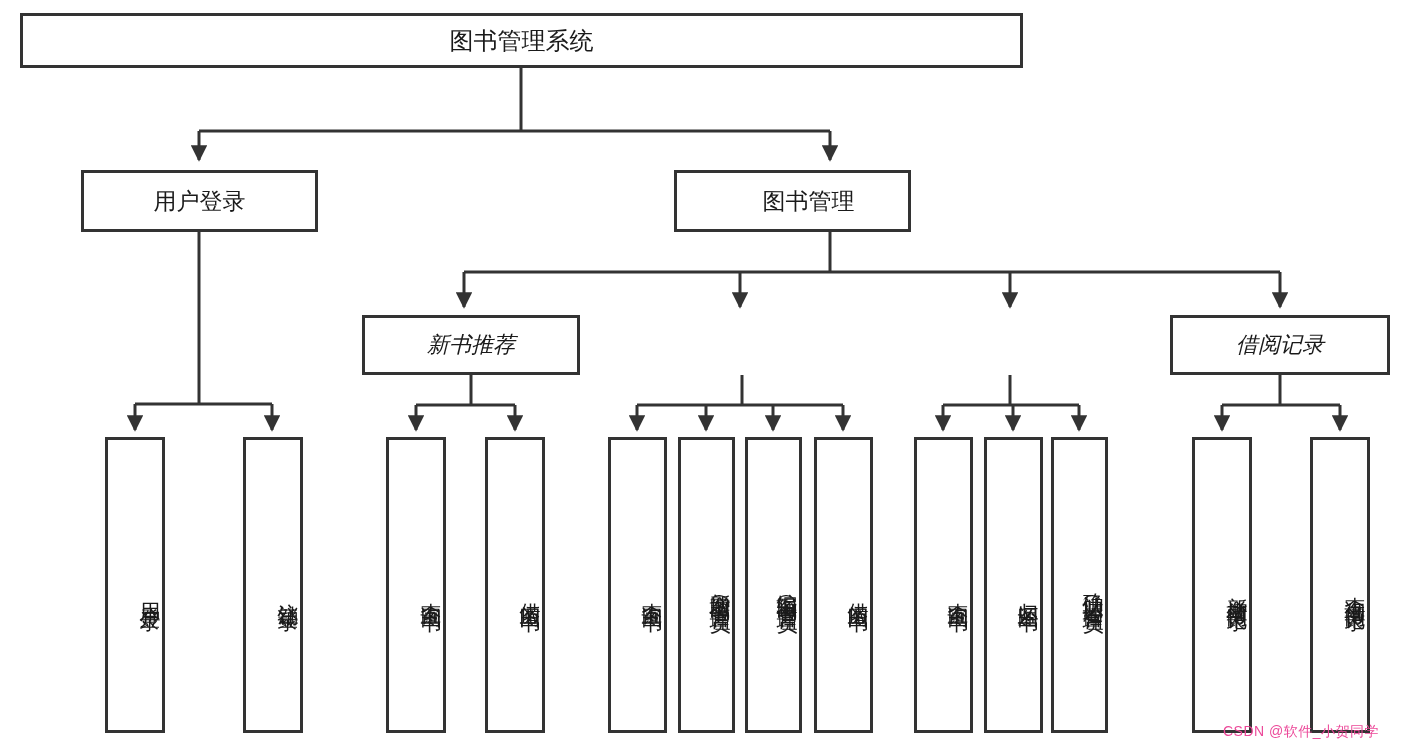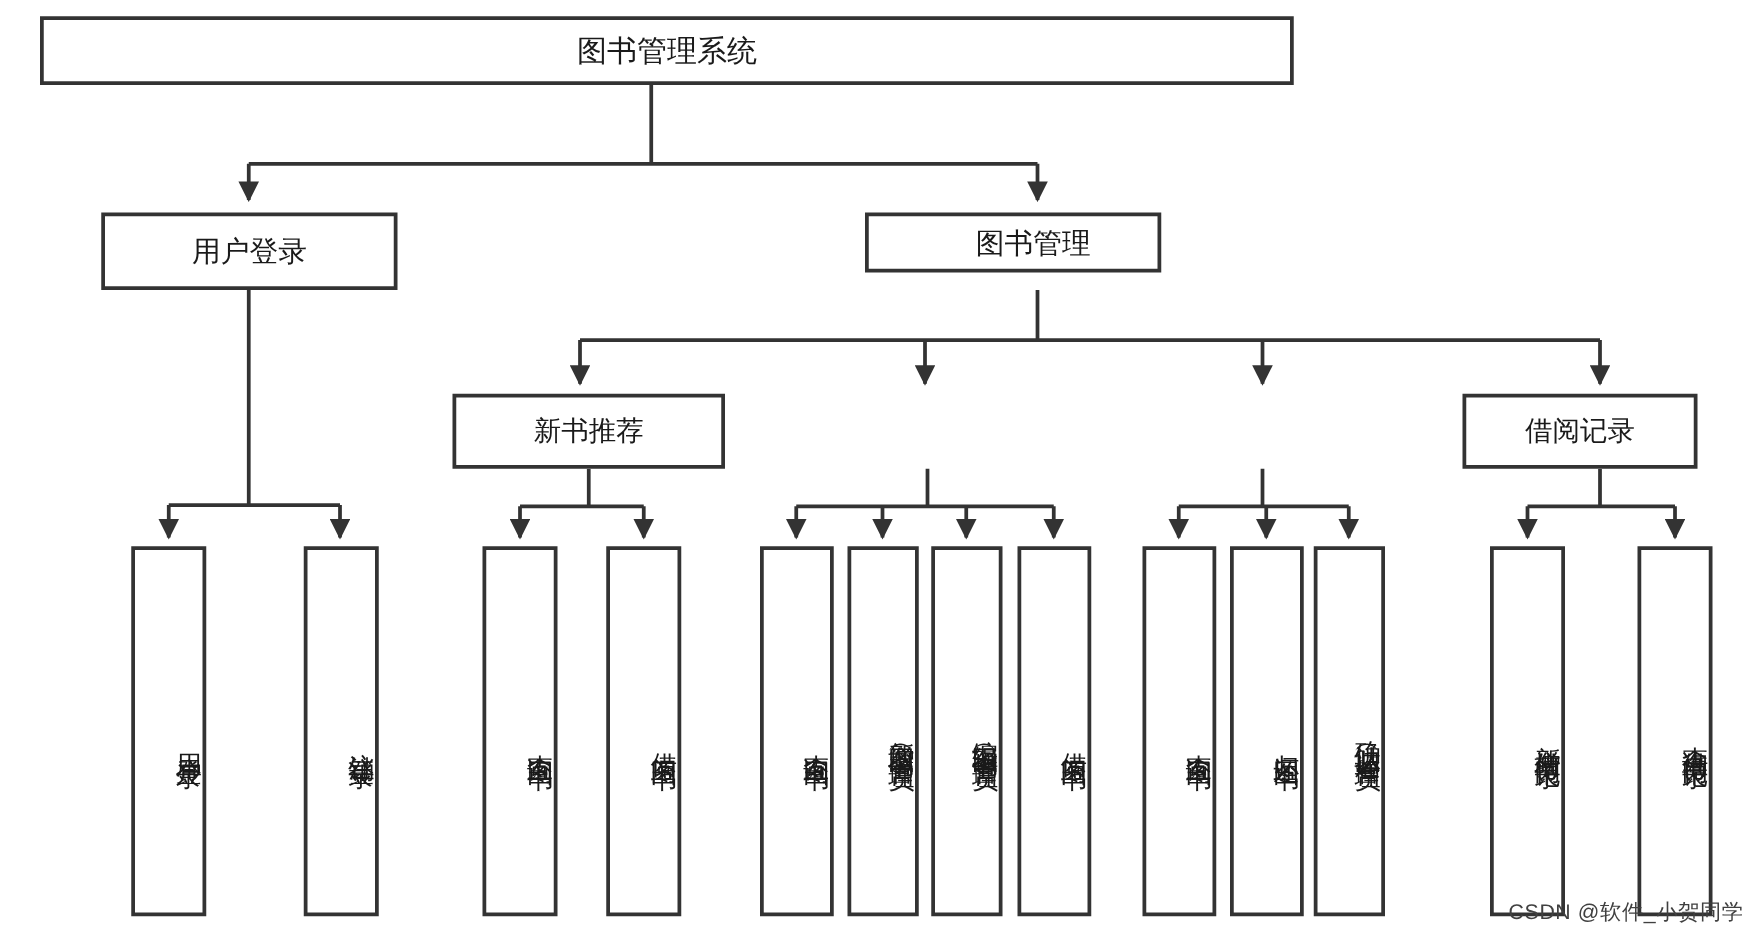--- a/index.html
+++ b/index.html
@@ -28,20 +28,21 @@
     color: #1a1a1a;
   }
   .node.root {
     font-size: 24px;
   }
   .node.level2 {
     font-size: 23px;
   }
   .node.level3 {
     font-size: 22px;
+    font-style: italic;
   }
   .node.leaf {
     writing-mode: vertical-rl;
     text-orientation: upright;
     letter-spacing: 3px;
     font-size: 21px;
     align-items: flex-start;
     justify-content: center;
     padding-top: 14px;
   }
@@ -55,24 +56,24 @@
   svg.edges {
     position: absolute;
     left: 0;
     top: 0;
     width: 1405px;
     height: 747px;
     pointer-events: none;
   }
   .watermark {
     position: absolute;
-    right: 10px;
+    right: 26px;
     bottom: 6px;
-    font-size: 17px;
-    color: #404040;
+    font-size: 14px;
+    color: #ec4899;
     letter-spacing: 0.5px;
     white-space: nowrap;
   }
 </style>
 </head>
 <body>
 
 <div id="canvas">
 
   <svg class="edges" viewBox="0 0 1405 747" xmlns="http://www.w3.org/2000/svg">
@@ -118,35 +119,35 @@
       <path d="M 1013 405 L 1013 430" marker-end="url(#arrow)"></path>
       <path d="M 1079 405 L 1079 430" marker-end="url(#arrow)"></path>
 
       <path d="M 1280 375 L 1280 405"></path>
       <path d="M 1222 405 L 1340 405"></path>
       <path d="M 1222 405 L 1222 430" marker-end="url(#arrow)"></path>
       <path d="M 1340 405 L 1340 430" marker-end="url(#arrow)"></path>
     </g>
   </svg>
 
-  <div class="node root" style="left:20px; top:13px; width:1003px; height:55px;margin-left:12px;">
+  <div class="node root" style="left:20px; top:13px; width:1003px; height:55px;">
     <span>图书管理系统</span>
   </div>
 
   <div class="node level2" style="left:81px; top:170px; width:237px; height:62px;">
     <span>用户登录</span>
   </div>
-  <div class="node level2" style="left:692px; top:170px; width:237px; height:48px;padding-left:32px;">
+  <div class="node level2" style="left:674px; top:170px; width:237px; height:62px;padding-left:32px;">
     <span>图书管理</span>
   </div>
 
   <div class="node level3" style="left:362px; top:315px; width:218px; height:60px;">
     <span>新书推荐</span>
   </div>
-  <div class="node level3" style="left:1170px; top:315px; width:188px; height:60px;text-align:right;">
+  <div class="node level3" style="left:1170px; top:315px; width:220px; height:60px;text-align:right;">
     <span>借阅记录</span>
   </div>
 
   <div class="node leaf" style="left:105px; top:437px; width:60px; height:296px;">
     <span class="leaf-label">用户登录</span>
   </div>
   <div class="node leaf" style="left:243px; top:437px; width:60px; height:296px;">
     <span class="leaf-label">注销登录</span>
   </div>
 

